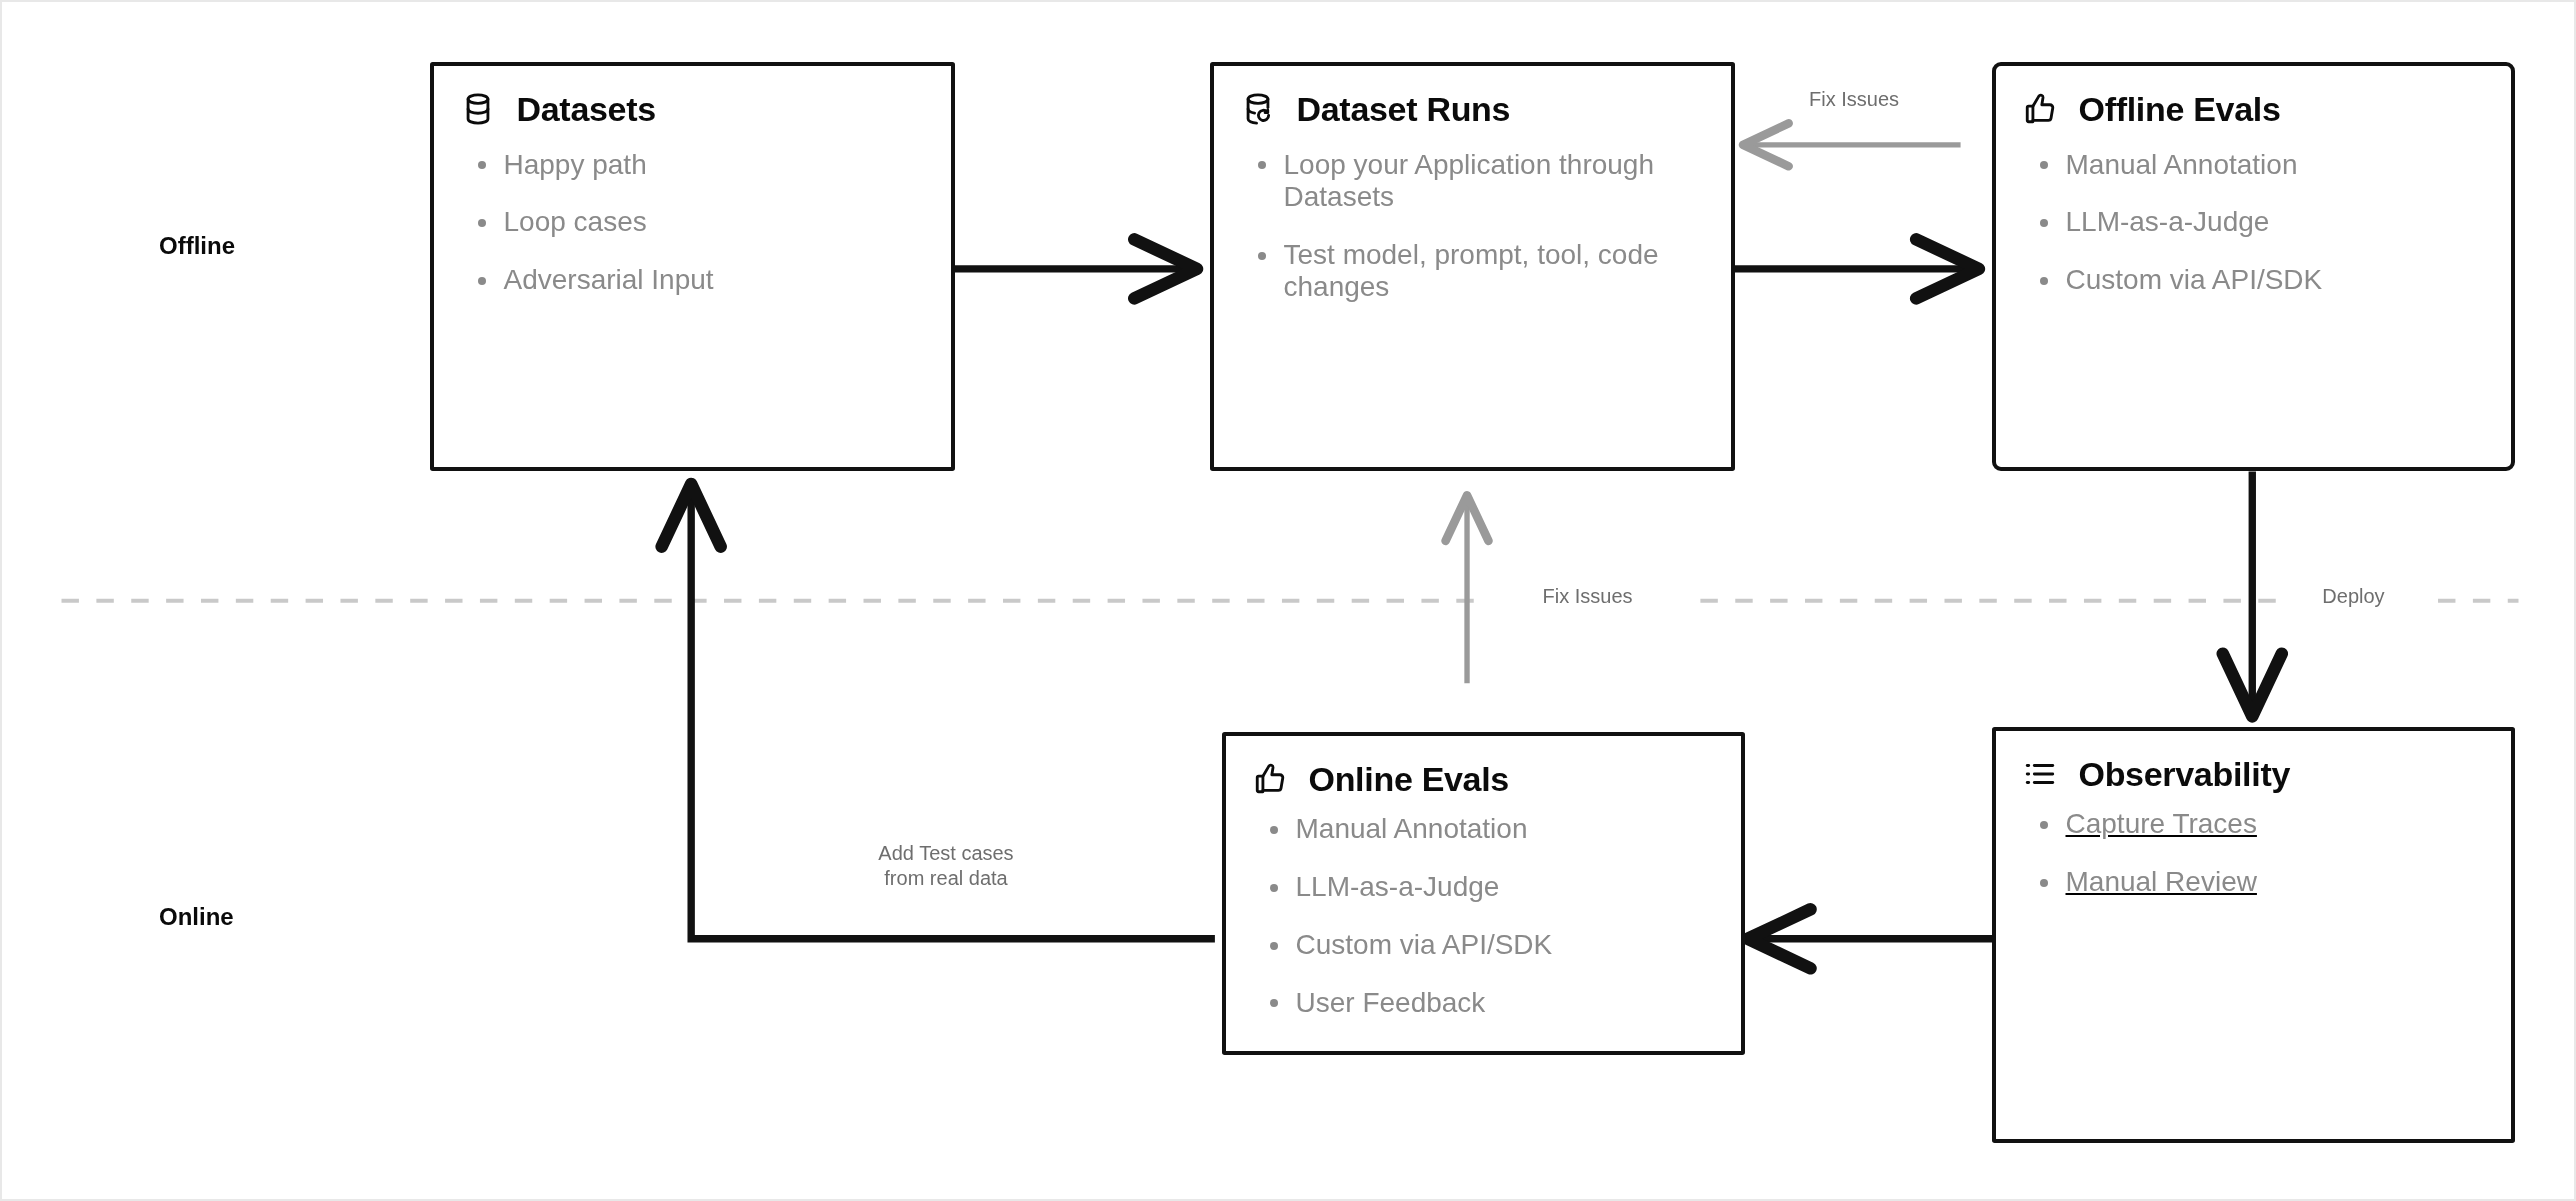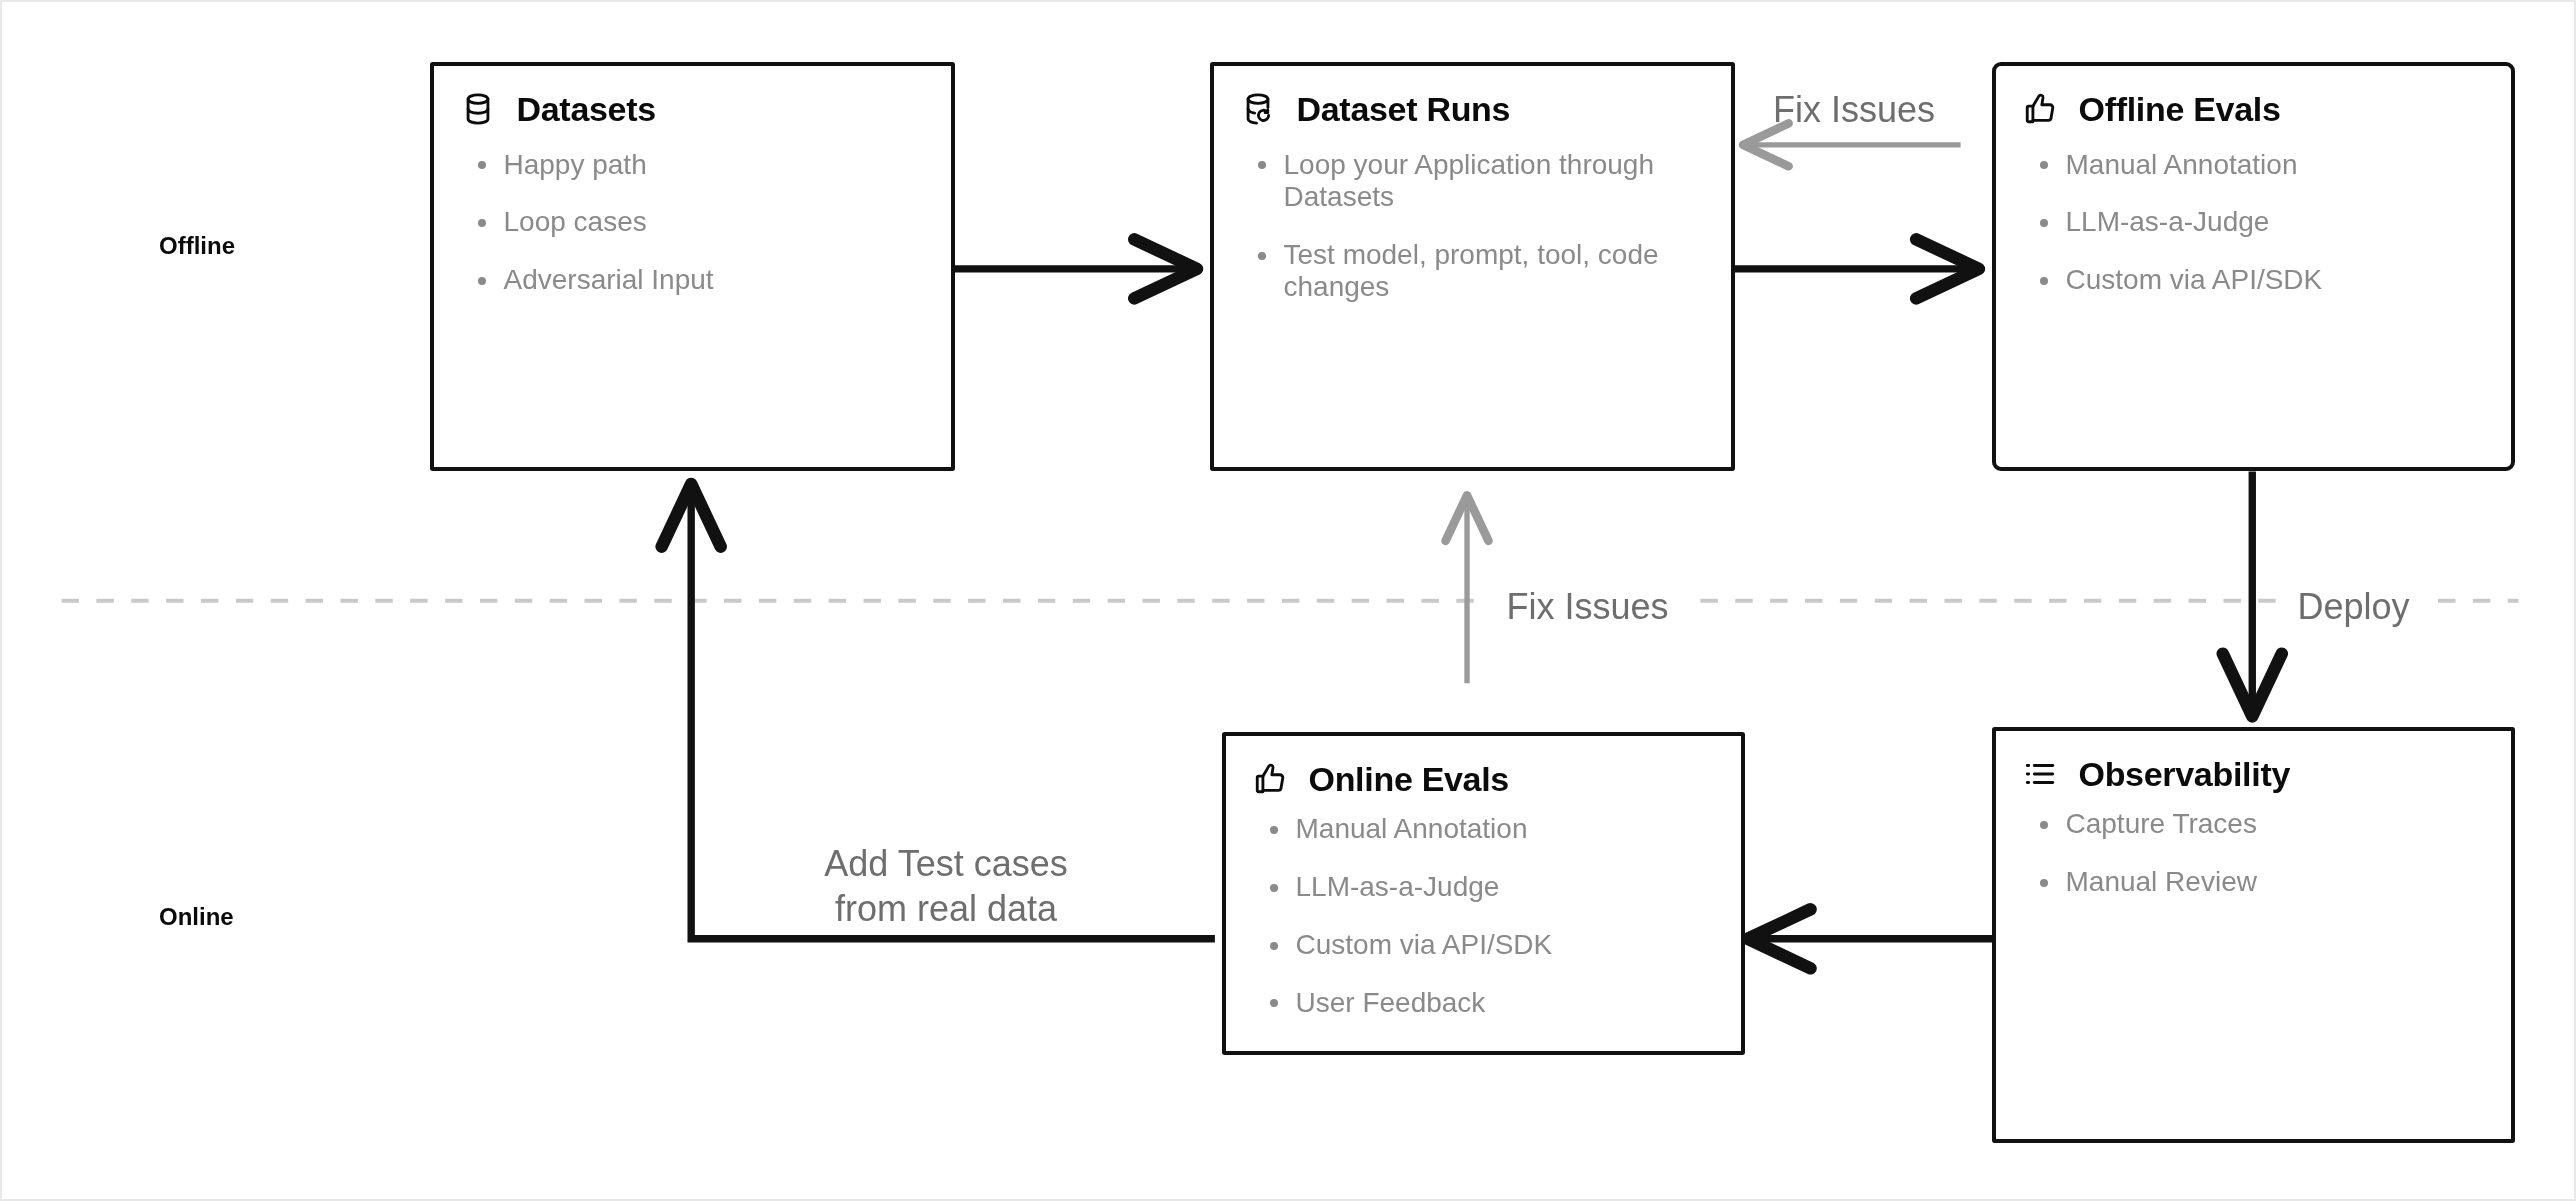--- a/index.html
+++ b/index.html
@@ -14,21 +14,21 @@
              padding:25.5px 0 0 27px;text-align:center;}
   .node-title{font-size:34px;font-weight:700;color:#0b0b0b;letter-spacing:-0.3px;
               line-height:1;white-space:nowrap;}
   .node-icon{width:34px;height:34px;flex:0 0 34px;display:block;}
   .bullets{list-style:none;margin:0;padding:23px 31px 0 44px;}
   .bullets li{position:relative;font-size:28px;line-height:1.16;color:#8a8a8a;
               margin-bottom:25.5px;padding-left:25.5px;}
   .bullets li::before{content:"";position:absolute;left:0;top:12.7px;
               width:8px;height:8px;border-radius:50%;background:#8a8a8a;}
   .zone-label{position:absolute;font-size:24px;font-weight:700;color:#0a0a0a;}
-  .edge-label{position:absolute;font-size:36px;color:#6e6e6e;
+  .edge-label{position:absolute;font-size:20px;color:#6e6e6e;
               text-align:center;line-height:1.25;white-space:pre-line;}
   .edge-label.boxed{background:#ffffff;padding:0 12px;}
 </style>
 </head>
 <body>
 
 <div id="canvas">
 
   <svg id="wires" viewBox="0 0 3840 1791">
     <defs>
@@ -143,20 +143,20 @@
       <svg class="node-icon" viewBox="0 0 24 24" fill="none" stroke="#0b0b0b" stroke-width="2" stroke-linecap="round" stroke-linejoin="round">
         <path d="M3 6h1"></path>
         <path d="M3 12h1"></path>
         <path d="M3 18h1"></path>
         <path d="M8 6h13"></path>
         <path d="M8 12h13"></path>
         <path d="M8 18h13"></path>
       </svg>
       <div class="node-title">Observability</div>
     </div>
-    <ul class="bullets" style="padding-top:17.4px;">
+    <ul class="bullets" style="padding-top:17.4px;text-decoration:underline;">
       <li>Capture Traces</li>
       <li>Manual Review</li>
     </ul>
   </div>
 
 </div>
 
 
 </body></html>

